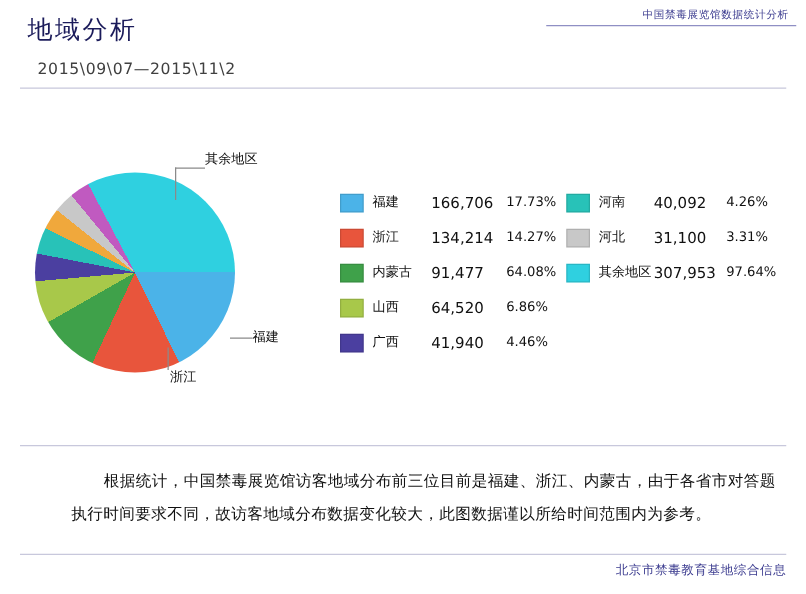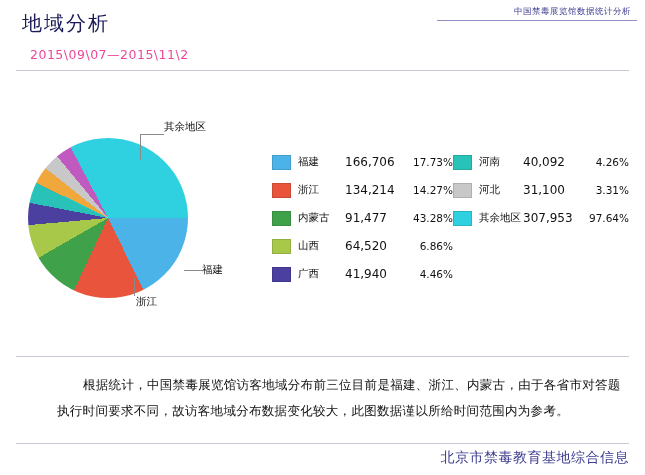--- a/index.html
+++ b/index.html
@@ -18,21 +18,21 @@
   .hdr-right-line{
     position:absolute;right:8px;top:20px;width:200px;height:1px;background:#8f8fc4;
   }
   .title{
     position:absolute;left:22px;top:10px;
     font-size:20px;color:#1b1b5a;letter-spacing:2px;
     font-family:"DejaVu Sans","Liberation Sans",sans-serif;
   }
   .subtitle{
     position:absolute;left:30px;top:47px;
-    font-size:12.5px;color:#ec4899;letter-spacing:0.5px;
+    font-size:12.5px;color:#404040;letter-spacing:0.5px;
   }
   .title-underline{
     position:absolute;left:16px;top:70px;width:613px;height:1px;background:#c8c8dc;
   }
   
   .pie-wrap{position:absolute;left:18px;top:120px;width:245px;height:190px;}
   .pie{
     position:absolute;left:10px;top:18px;width:160px;height:160px;border-radius:50%;
   }
   .lbl{
@@ -46,38 +46,38 @@
   }
   .legend-col{display:flex;flex-direction:column;}
   .legend-row{
     display:flex;align-items:center;height:28px;
   }
   .sw{
     width:17px;height:13px;margin-right:7px;flex:none;border:1px solid rgba(0,0,0,0.12);
   }
   .lg-name{font-size:10.5px;color:#111;width:47px;white-space:nowrap;}
   .lg-val{font-size:12px;color:#111;width:60px;text-align:left;white-space:nowrap;font-family:"DejaVu Sans","Liberation Sans",sans-serif;}
-  .lg-pct{font-size:10.5px;color:#111;width:48px;text-align:right;white-space:nowrap;}
+  .lg-pct{font-size:10.5px;color:#111;width:48px;text-align:left;white-space:nowrap;}
   .legend-col.right .lg-name{width:44px;}
   .legend-col.right .lg-val{width:58px;}
   .mid-rule{
     position:absolute;left:16px;top:356px;width:613px;height:1px;background:#c8c8dc;
   }
   .para{
     position:absolute;left:40px;top:372px;width:565px;
     font-size:12.5px;color:#111;line-height:26px;text-indent:26px;
     letter-spacing:0.3px;
     margin-left:17px;
   }
   .foot-rule{
     position:absolute;left:16px;top:443px;width:613px;height:1px;background:#c8c8dc;
   }
   .footer{
     position:absolute;right:16px;top:449px;
-    font-size:14px;color:#3b3b8f;letter-spacing:0.5px;white-space:nowrap;
+    font-size:10px;color:#3b3b8f;letter-spacing:0.5px;white-space:nowrap;
   }
 </style>
 </head>
 <body>
 
 <div class="hdr-right">中国禁毒展览馆数据统计分析</div>
 <div class="hdr-right-line"></div>
 
 <div class="title">地域分析</div>
 <div class="subtitle">2015\09\07—2015\11\2</div>
@@ -108,21 +108,21 @@
       <div class="legend-row">
         <span class="sw" style="background: rgb(232, 85, 60);"></span>
         <span class="lg-name">浙江</span>
         <span class="lg-val">134,214</span>
         <span class="lg-pct">14.27%</span>
       </div>
       <div class="legend-row">
         <span class="sw" style="background: rgb(63, 161, 74);"></span>
         <span class="lg-name">内蒙古</span>
         <span class="lg-val">91,477</span>
-        <span class="lg-pct">43.28%</span>
+        <span class="lg-pct">64.08%</span>
       </div>
       <div class="legend-row">
         <span class="sw" style="background: rgb(168, 200, 74);"></span>
         <span class="lg-name">山西</span>
         <span class="lg-val">64,520</span>
         <span class="lg-pct">6.86%</span>
       </div>
       <div class="legend-row">
         <span class="sw" style="background: rgb(75, 63, 160);"></span>
         <span class="lg-name">广西</span>

